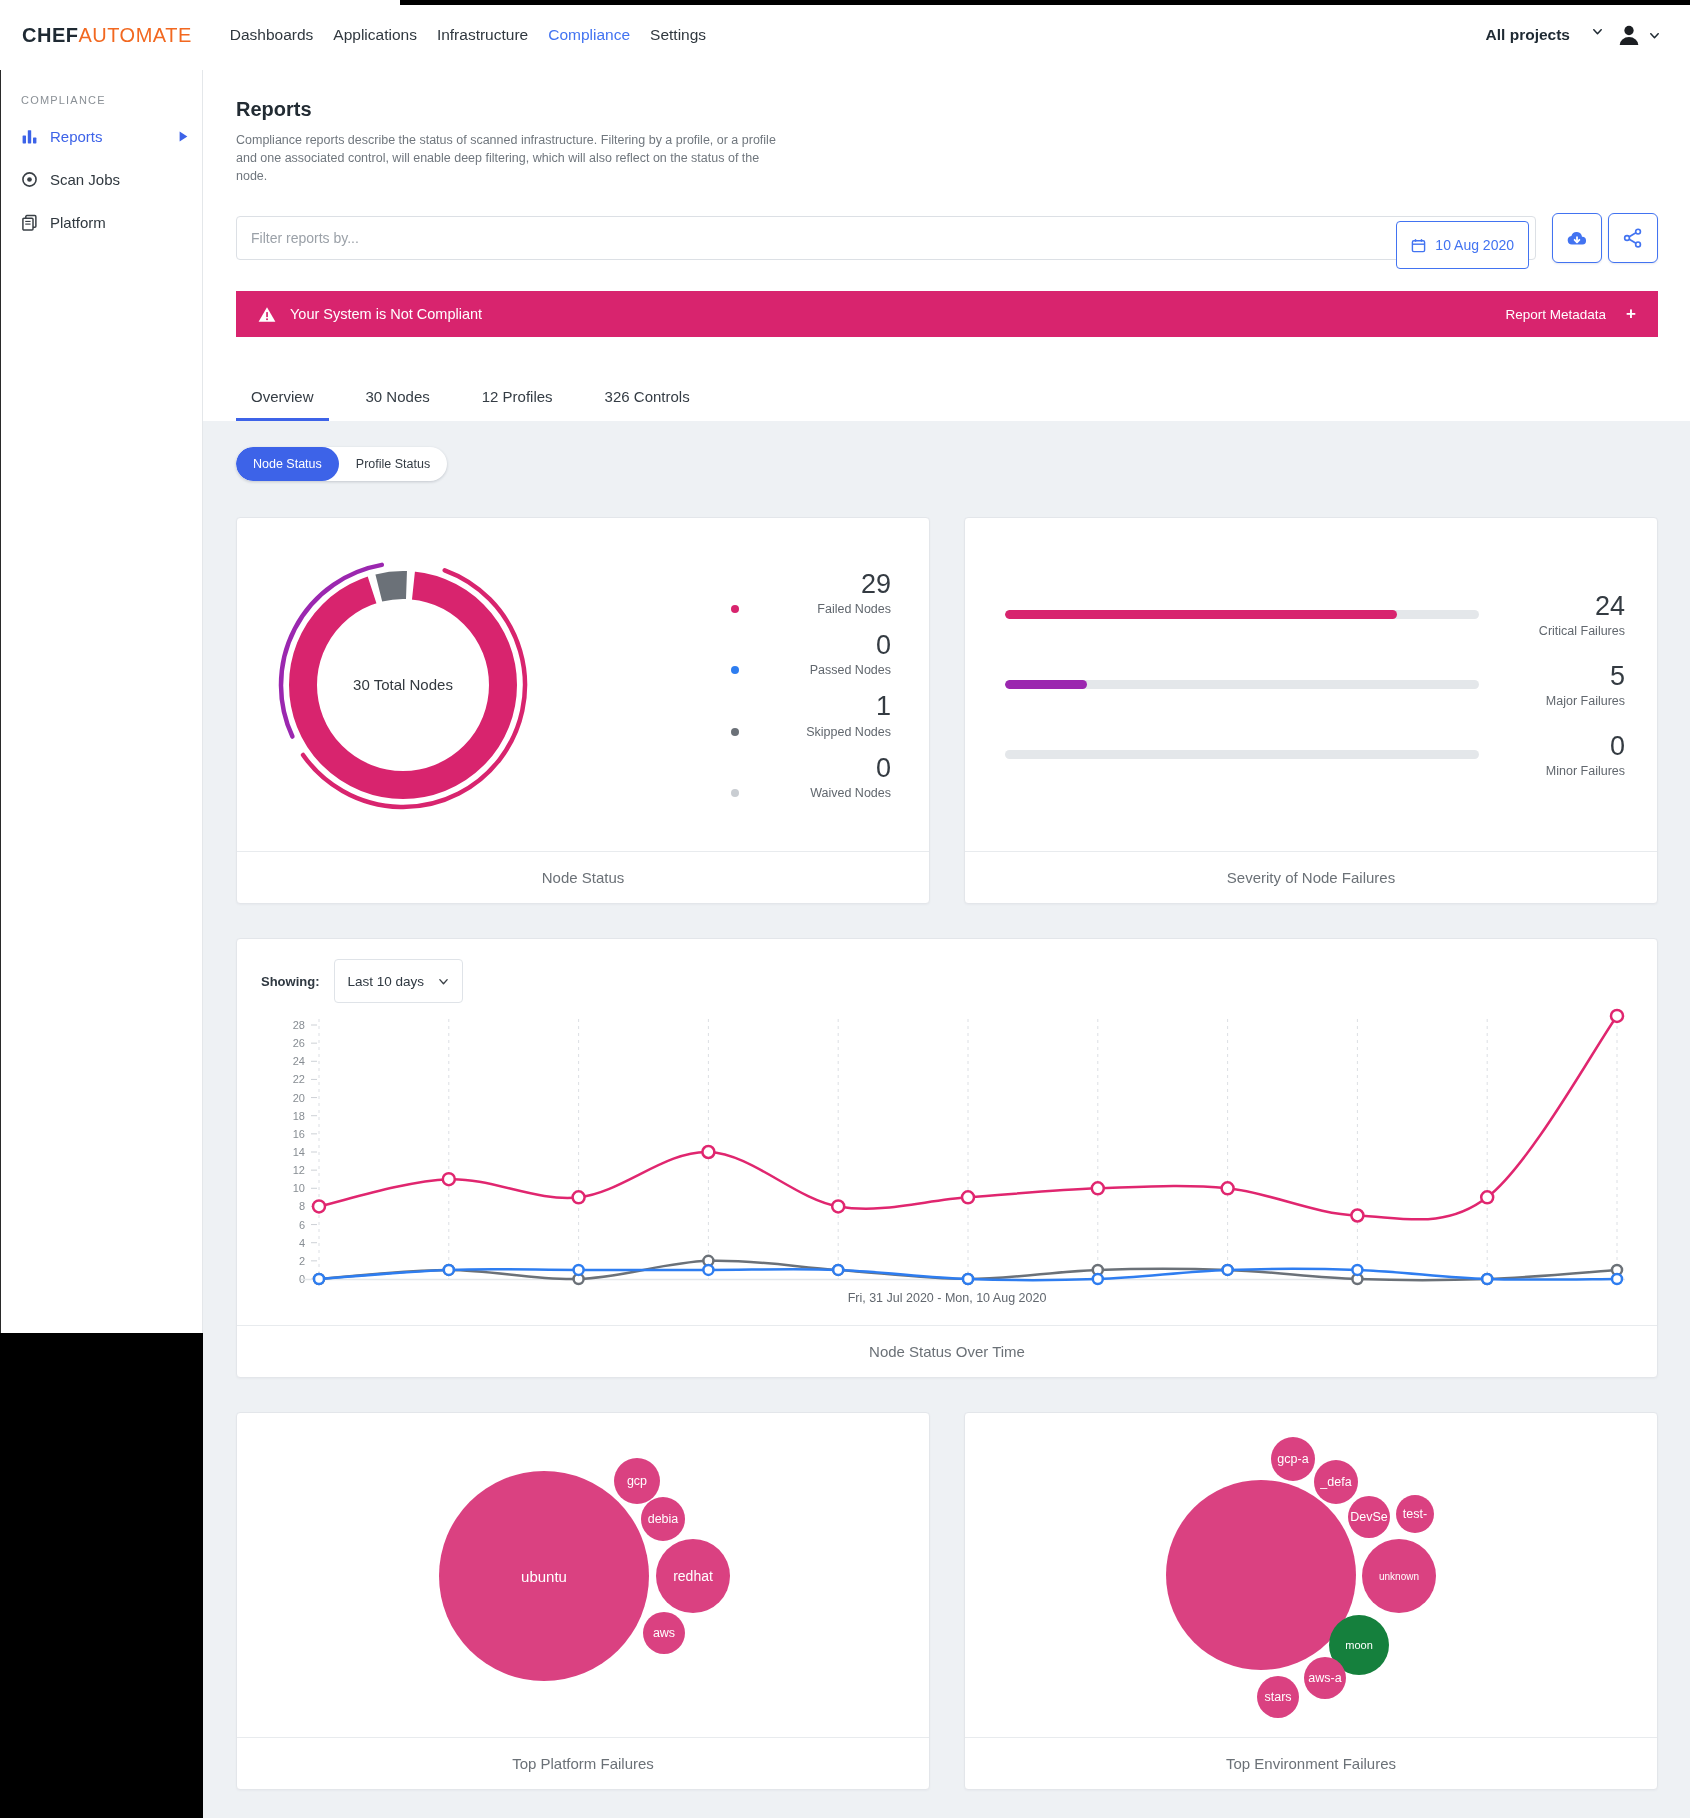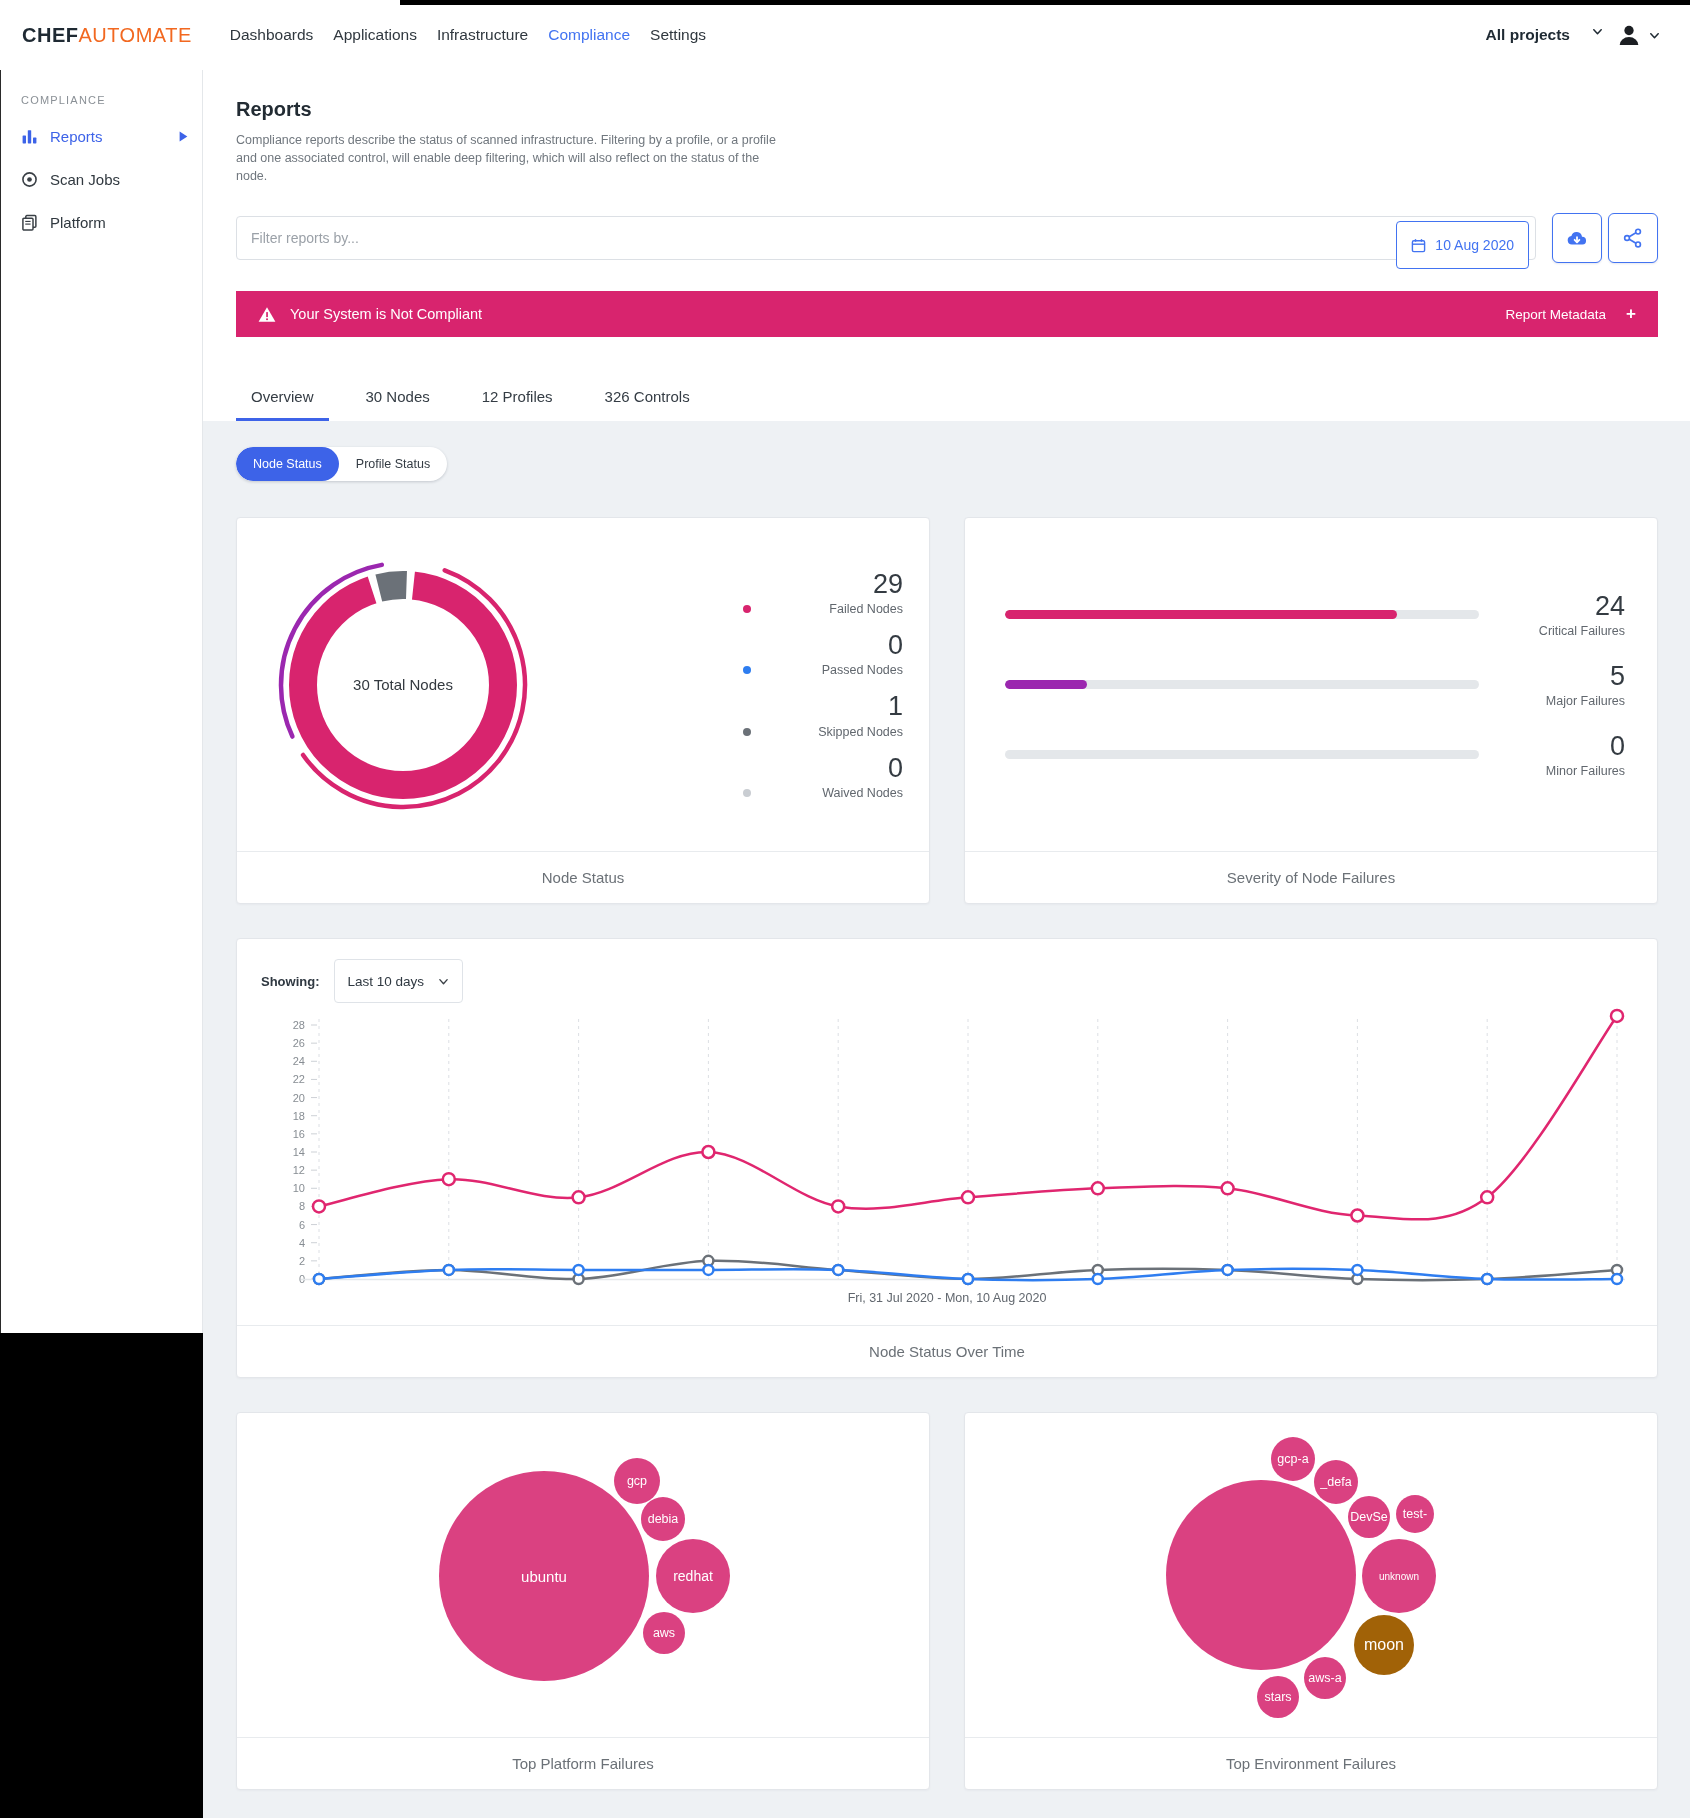--- a/index.html
+++ b/index.html
@@ -71,21 +71,21 @@
   .cards { margin-top:36px; display:grid; grid-template-columns:1fr 1fr; gap:34px; }
   .card { background:#fff; border:1px solid #e3e6ea; border-radius:4px; box-shadow:0 1px 2px rgba(40,50,70,.04); display:flex; flex-direction:column; }
   .card.full { grid-column:1 / span 2; }
   .card-caption { border-top:1px solid #e8ebee; height:52px; display:flex; align-items:center; justify-content:center; font-size:15px; color:#6b7177; flex:0 0 auto; }
 
   
   .card-donut { height:387px; }
   .donut-body { flex:1; display:flex; align-items:center; }
   .donut-wrap { margin-left:31px; position:relative; width:270px; height:270px; }
   .donut-center { position:absolute; inset:0; display:flex; align-items:center; justify-content:center; font-size:15px; color:#33393f; }
-  .legend { margin-left:auto; margin-right:26px; width:160px; display:flex; flex-direction:column; gap:15px; }
+  .legend { margin-left:auto; margin-right:38px; width:160px; display:flex; flex-direction:column; gap:15px; }
   .legend-item { text-align:right; }
   .legend-num { font-size:27px; font-weight:300; color:#343b42; line-height:1.05; }
   .legend-row { display:flex; align-items:center; margin-top:4px; }
   .legend-dot { width:8px; height:8px; border-radius:50%; background:#ccc; flex:0 0 auto; }
   .legend-label { flex:1; text-align:right; font-size:12.5px; color:#61676e; }
 
   
   .card-severity { height:387px; }
   .sev-body { flex:1; display:flex; flex-direction:column; justify-content:center; gap:14px; padding:0 32px 0 40px; }
   .sev-row { display:flex; align-items:center; gap:26px; height:56px; }
@@ -436,21 +436,21 @@
           </div>
 
           <div class="card card-bubble">
             <div class="bubble-field" id="bubbles-1">
                 <div class="bubble" style="left: 296px; top: 162px; width: 190px; height: 190px; background: rgb(218, 65, 129); font-size: 15px;"></div>
                 <div class="bubble" style="left: 328px; top: 46px; width: 44px; height: 44px; background: rgb(218, 65, 129); font-size: 12.5px;">gcp-a</div>
                 <div class="bubble" style="left: 371px; top: 69px; width: 44px; height: 44px; background: rgb(218, 65, 129); font-size: 12.5px;">_defa</div>
                 <div class="bubble" style="left: 404px; top: 104px; width: 42px; height: 42px; background: rgb(218, 65, 129); font-size: 12.5px;">DevSe</div>
                 <div class="bubble" style="left: 450px; top: 101px; width: 38px; height: 38px; background: rgb(218, 65, 129); font-size: 12.5px;">test-</div>
                 <div class="bubble" style="left: 434px; top: 163px; width: 74px; height: 74px; background: rgb(218, 65, 129); font-size: 10px;">unknown</div>
-                <div class="bubble" style="left: 419px; top: 232px; width: 60px; height: 60px; background: #a16207; font-size: 16px;">moon</div>
+                <div class="bubble" style="left: 394px; top: 232px; width: 60px; height: 60px; background: #15803d; font-size: 11px;">moon</div>
                 <div class="bubble" style="left: 360px; top: 265px; width: 42px; height: 42px; background: rgb(218, 65, 129); font-size: 12.5px;">aws-a</div>
                 <div class="bubble" style="left: 313px; top: 284px; width: 42px; height: 42px; background: rgb(218, 65, 129); font-size: 12.5px;">stars</div>
               </div>
             <div class="card-caption">Top Environment Failures</div>
           </div>
         </div>
       </div>
     </div>
   </div>
 </div>

